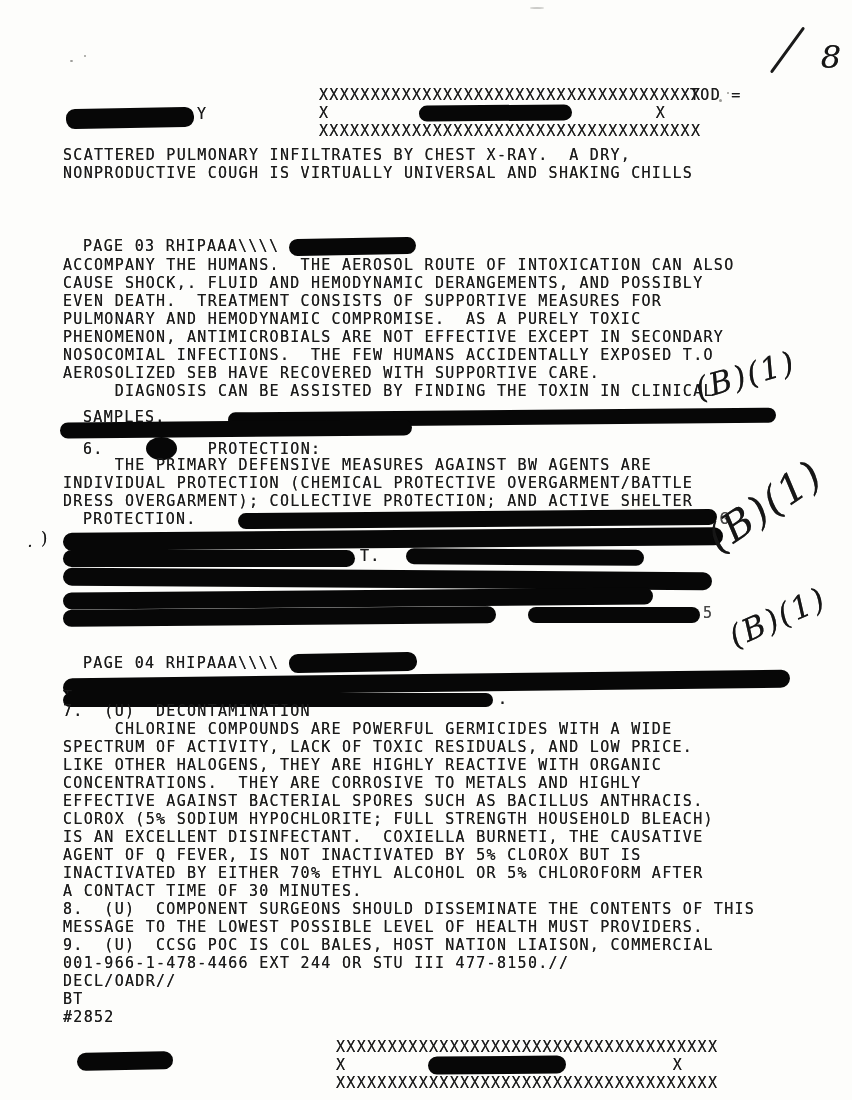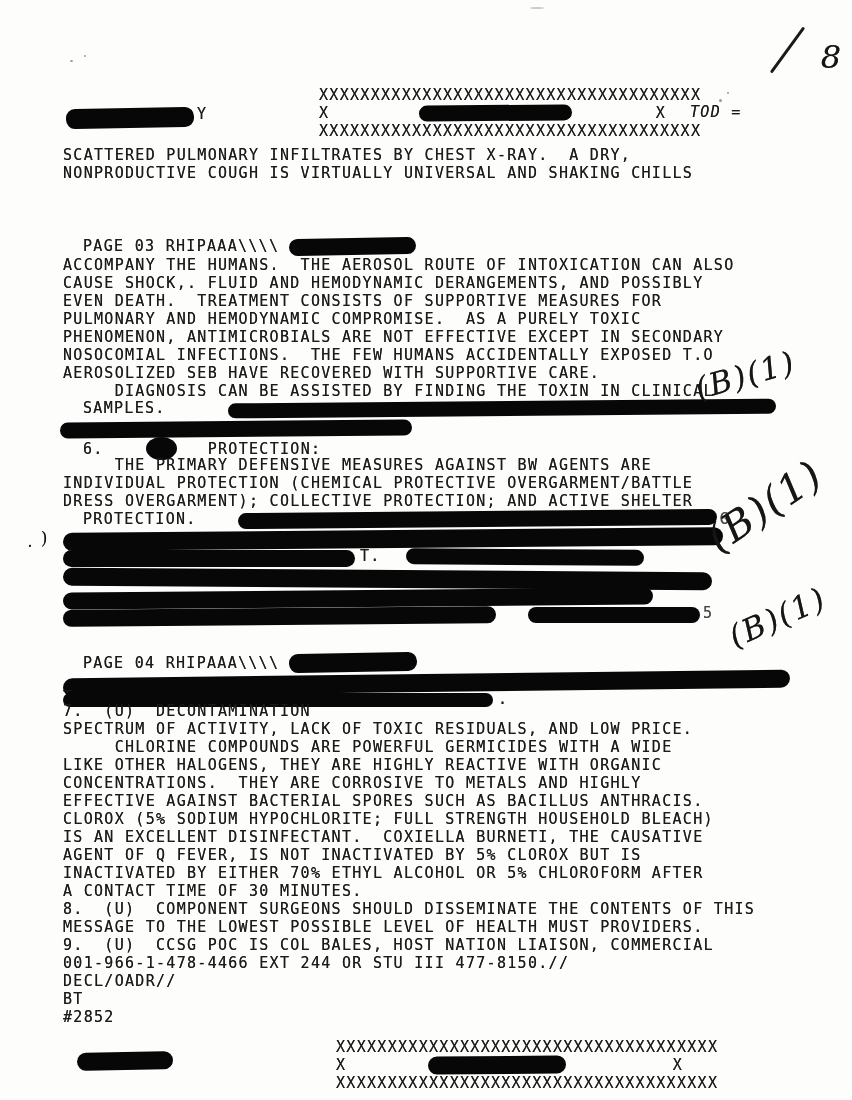--- a/index.html
+++ b/index.html
@@ -50,21 +50,21 @@
       <span class="tl">X</span>
       <span class="bar abs r-a" style="left:136px;top:1px;width:153px;height:16px;"></span>
       <span class="tl">X</span>
     </div>
     <div class="tl">XXXXXXXXXXXXXXXXXXXXXXXXXXXXXXXXXXXXX</div>
   </div>
 
   <span class="bar abs r-c" style="left:66px;top:108px;width:128px;height:20px;"></span>
   <div class="abs tl" style="left:197px;top:105px;">Y</div>
 
-  <div class="abs tl" style="left:690px;top:103px;font-style:italic;">TOD =</div>
+  <div class="abs tl" style="left:690px;top:86px;">TOD =</div>
 
   <div class="abs" style="left:63px;top:146px;">
     <div class="tl">SCATTERED PULMONARY INFILTRATES BY CHEST X-RAY.  A DRY,</div>
     <div class="tl">NONPRODUCTIVE COUGH IS VIRTUALLY UNIVERSAL AND SHAKING CHILLS</div>
   </div>
 
   <div class="abs row" style="left:63px;top:237px;">
     <span class="tl">PAGE 03 RHIPAAA\\\\</span>
     <span class="bar r-c" style="width:127px;height:17px;margin-left:10px;"></span>
   </div>
@@ -73,21 +73,21 @@
     <div class="tl">ACCOMPANY THE HUMANS.  THE AEROSOL ROUTE OF INTOXICATION CAN ALSO</div>
     <div class="tl">CAUSE SHOCK,. FLUID AND HEMODYNAMIC DERANGEMENTS, AND POSSIBLY</div>
     <div class="tl">EVEN DEATH.  TREATMENT CONSISTS OF SUPPORTIVE MEASURES FOR</div>
     <div class="tl">PULMONARY AND HEMODYNAMIC COMPROMISE.  AS A PURELY TOXIC</div>
     <div class="tl">PHENOMENON, ANTIMICROBIALS ARE NOT EFFECTIVE EXCEPT IN SECONDARY</div>
     <div class="tl">NOSOCOMIAL INFECTIONS.  THE FEW HUMANS ACCIDENTALLY EXPOSED T.O</div>
     <div class="tl">AEROSOLIZED SEB HAVE RECOVERED WITH SUPPORTIVE CARE.</div>
     <div class="tl">     DIAGNOSIS CAN BE ASSISTED BY FINDING THE TOXIN IN CLINICAL</div>
   </div>
 
-  <div class="abs row" style="left:63px;top:399px;">
+  <div class="abs row" style="left:63px;top:408px;">
     <span class="tl">SAMPLES.</span>
     <span class="bar r-a" style="width:548px;height:15px;margin-left:62px;"></span>
   </div>
   <span class="bar abs r-a" style="left:60px;top:421px;width:352px;height:16px;"></span>
 
   <div class="abs row" style="left:63px;top:437px;">
     <span class="tl">6.</span>
     <span class="dot-redact" style="margin-left:42px;"></span>
     <span class="tl" style="margin-left:31px;">PROTECTION:</span>
   </div>
@@ -122,22 +122,22 @@
     <span class="tl">PAGE 04 RHIPAAA\\\\</span>
     <span class="bar r-c" style="width:128px;height:19px;margin-left:10px;"></span>
   </div>
   <span class="bar abs r-d" style="left:63px;top:674px;width:727px;height:18px;"></span>
   <div class="abs tl" style="left:63px;top:688px;">T</div>
   <span class="bar abs" style="left:63px;top:693px;width:430px;height:14px;"></span>
   <div class="abs tl" style="left:498px;top:690px;">.</div>
 
   <div class="abs" style="left:63px;top:702px;">
     <div class="tl">7.  (U)  DECONTAMINATION</div>
+    <div class="tl">     CHLORINE COMPOUNDS ARE POWERFUL GERMICIDES WITH A WIDE</div>
     <div class="tl">SPECTRUM OF ACTIVITY, LACK OF TOXIC RESIDUALS, AND LOW PRICE.</div>
-    <div class="tl">     CHLORINE COMPOUNDS ARE POWERFUL GERMICIDES WITH A WIDE</div>
     <div class="tl">LIKE OTHER HALOGENS, THEY ARE HIGHLY REACTIVE WITH ORGANIC</div>
     <div class="tl">CONCENTRATIONS.  THEY ARE CORROSIVE TO METALS AND HIGHLY</div>
     <div class="tl">EFFECTIVE AGAINST BACTERIAL SPORES SUCH AS BACILLUS ANTHRACIS.</div>
     <div class="tl">CLOROX (5% SODIUM HYPOCHLORITE; FULL STRENGTH HOUSEHOLD BLEACH)</div>
     <div class="tl">IS AN EXCELLENT DISINFECTANT.  COXIELLA BURNETI, THE CAUSATIVE</div>
     <div class="tl">AGENT OF Q FEVER, IS NOT INACTIVATED BY 5% CLOROX BUT IS</div>
     <div class="tl">INACTIVATED BY EITHER 70% ETHYL ALCOHOL OR 5% CHLOROFORM AFTER</div>
     <div class="tl">A CONTACT TIME OF 30 MINUTES.</div>
     <div class="tl">8.  (U)  COMPONENT SURGEONS SHOULD DISSEMINATE THE CONTENTS OF THIS</div>
     <div class="tl">MESSAGE TO THE LOWEST POSSIBLE LEVEL OF HEALTH MUST PROVIDERS.</div>

